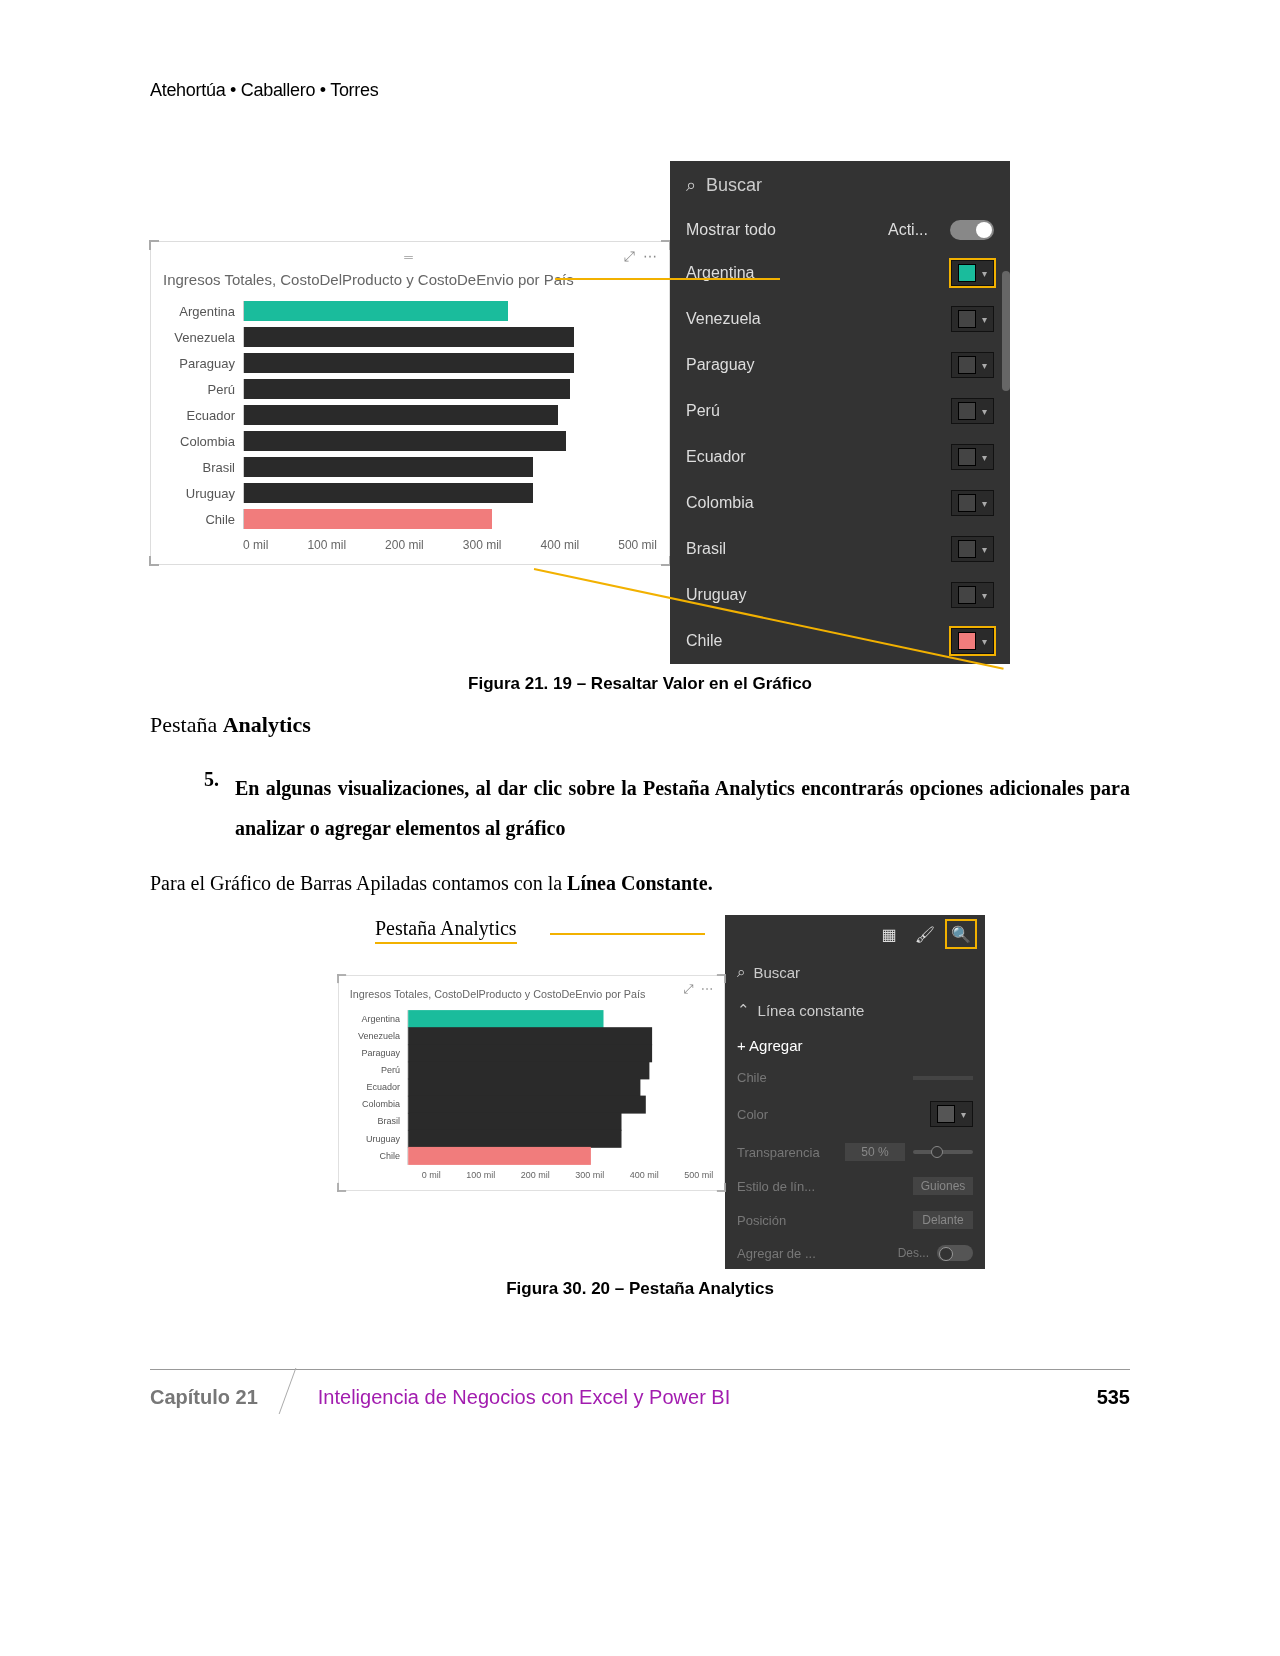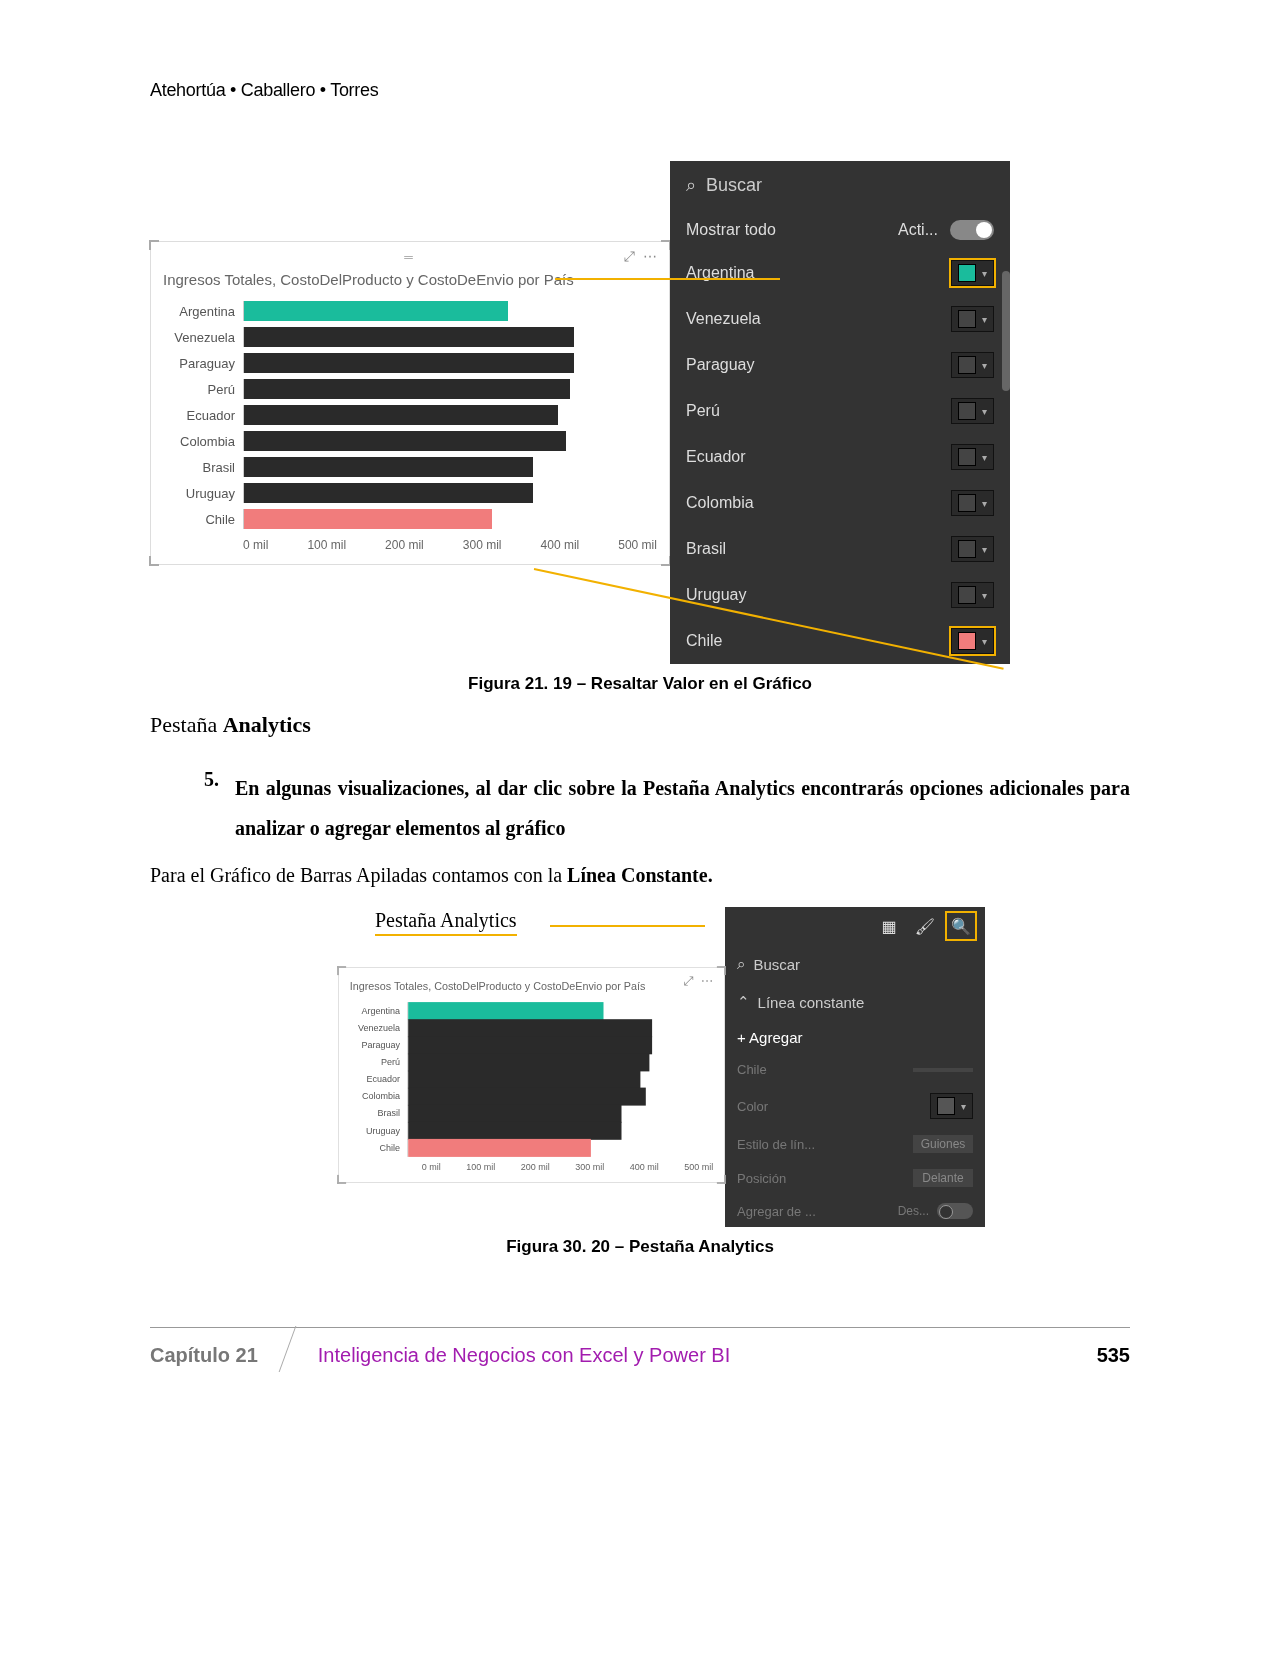--- a/index.html
+++ b/index.html
@@ -186,21 +186,21 @@
     .numbered {
       display: flex;
       gap: 16px;
       margin-left: 54px;
       margin-bottom: 14px;
     }
     .numbered .num { font-weight: 700; font-size: 20px; }
     .numbered .txt { font-size: 20px; line-height: 2.0; text-align: justify; font-weight: bold; }
     .body-line {
       font-size: 20px;
-      margin: 16px 0 20px 0;
+      margin: 24px 0 20px 0;
     }
     .figure-row-2 {
       display: flex;
       justify-content: center;
       align-items: flex-start;
       position: relative;
       margin-top: 10px;
     }
     .annot {
       position: absolute;
@@ -364,21 +364,21 @@
       </div>
   </div>
 
   <div class="format-panel" style="position:relative;">
     <div class="search-row">
       <span class="mag">⌕</span>
       <span class="txt">Buscar</span>
     </div>
     <div class="toggle-row">
       <span>Mostrar todo</span>
-      <div style="display:flex;align-items:center;gap:12px;">
+      <div style="display:flex;align-items:center;gap:22px;">
         <span>Acti...</span>
         <div class="toggle">
             <div class="knob"></div>
           </div>
       </div>
     </div>
     <div id="color-list">
         <div class="color-item">
           <span>Argentina</span>
           <div class="color-swatch-wrap" style="outline: rgb(242, 177, 0) solid 2px;">
@@ -566,20 +566,27 @@
           <div class="dim-input"></div>
         </div>
         <div class="dim-row">
           <span>Color</span>
           <div class="color-swatch-wrap">
             <div class="swatch" style="background: rgb(85, 85, 85);"></div>
             <span class="dd-arrow">▾</span>
           </div>
         </div>
         <div class="dim-row">
+          <span>Transparencia</span>
+          <div style="display: flex; gap: 8px; align-items: center;">
+            <div class="dim-input">50 %</div>
+            <div class="slider-stub"></div>
+          </div>
+        </div>
+        <div class="dim-row">
           <span>Estilo de lín...</span>
           <div class="dim-input">Guiones</div>
         </div>
         <div class="dim-row">
           <span>Posición</span>
           <div class="dim-input">Delante</div>
         </div>
         <div class="dim-row">
           <span>Agregar de ...</span>
           <div style="display: flex; gap: 8px; align-items: center;">

